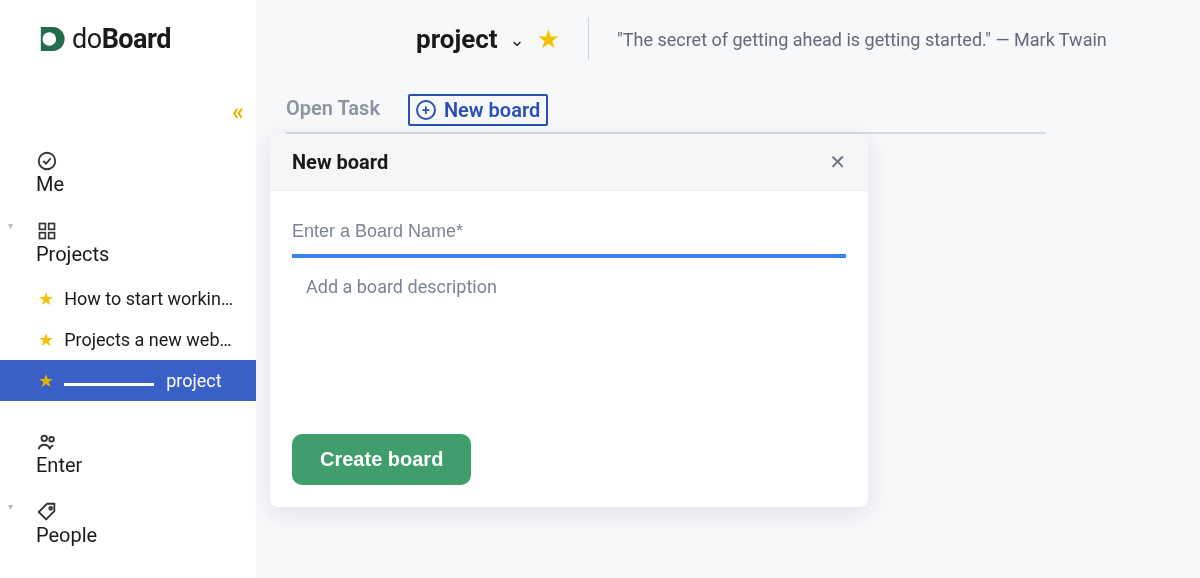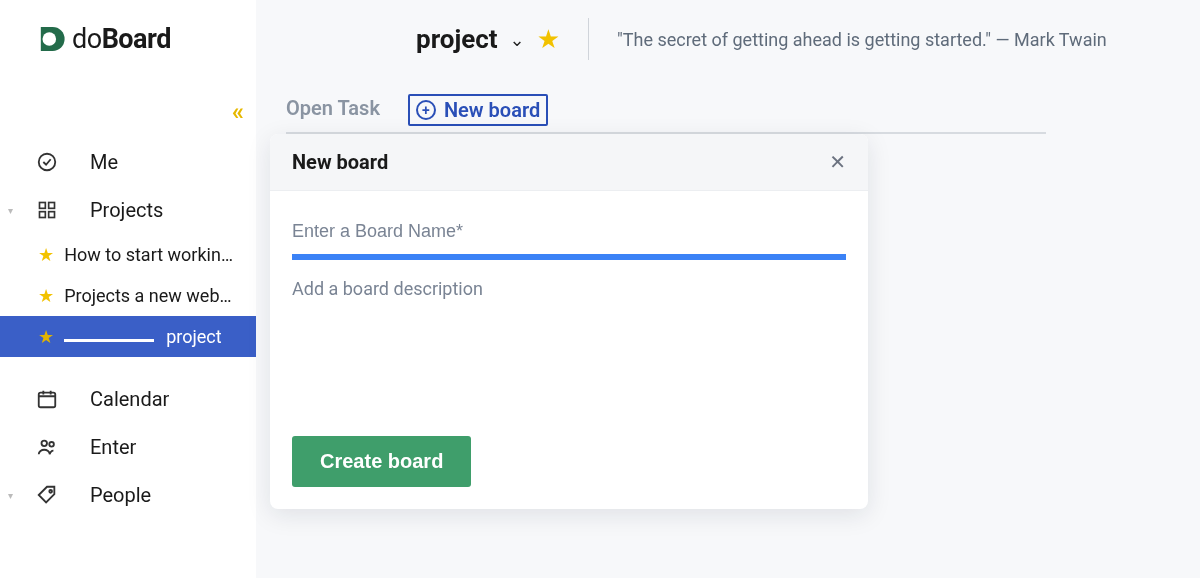--- a/index.html
+++ b/index.html
@@ -51,27 +51,27 @@
     cursor: pointer;
     font-weight: 700;
   }
   .nav {
     margin-top: 60px;
     display: flex;
     flex-direction: column;
   }
   .nav-item {
     display: flex;
-    align-items: center;
-    gap: 32px;
+    gap: 0;
     padding: 12px 36px;
     font-size: 20px;
     color: #1a1a1a;
     cursor: pointer;
     position: relative;
+    flex-direction: column;
   }
   .nav-icon { width: 22px; height: 22px; display:flex; align-items:center; justify-content:center; flex-shrink:0; }
   .caret {
     position: absolute;
     left: 8px;
     font-size: 10px;
     color: #bbb;
   }
   .proj-list {
     display: flex;
@@ -203,49 +203,50 @@
     font-size: 20px;
     color: #6b7280;
     cursor: pointer;
   }
   .card-body {
     padding: 22px;
   }
   .input-name {
     width: 100%;
     border: none;
-    border-bottom: 6px solid #3b82f6;
+    border-bottom: 4px solid #3b82f6;
     font-size: 18px;
     padding: 8px 0 12px 0;
     outline: none;
     color: #333;
   }
   .input-name::placeholder { color:#7a8494; }
   .input-desc {
     width: 100%;
     border: none;
     font-size: 18px;
     padding: 18px 0;
     outline: none;
     resize: none;
     height: 150px;
     color: #737373;
     font-family: inherit;
+    margin-left: 14px;
   }
   .input-desc::placeholder { color:#7a8494; }
   .card-foot {
     padding: 0 22px 22px 22px;
   }
   .create-btn {
     background: #3f9e6b;
     color: #fff;
     font-size: 20px;
     font-weight: 700;
     border: none;
-    border-radius: 3px;
+    border-radius: 10px;
     padding: 14px 28px;
     cursor: pointer;
   }
 </style>
 </head>
 <body>
 
 <div class="sidebar">
   <div class="logo-wrap">
     <div class="logo">
@@ -296,29 +297,20 @@
         <span class="blank-bar"></span>
         <span class="label">project</span>
       </div>
     </div>
 
     <div style="height:18px"></div>
 
     <div class="nav-item">
       <span class="nav-icon">
         <svg width="22" height="22" viewBox="0 0 24 24" fill="none" stroke="#333" stroke-width="2">
-            <rect x="3" y="5" width="18" height="16" rx="2"></rect>
-            <path d="M3 9 h18 M8 3 v4 M16 3 v4"></path>
-          </svg>
-      </span>
-      <span>Calendar</span>
-    </div>
-    <div class="nav-item">
-      <span class="nav-icon">
-        <svg width="22" height="22" viewBox="0 0 24 24" fill="none" stroke="#333" stroke-width="2">
             <circle cx="9" cy="8" r="3"></circle>
             <path d="M3 20 c0-3 3-5 6-5 s6 2 6 5"></path>
             <circle cx="17" cy="9" r="2.5"></circle>
             <path d="M15 20 c0-2 2-4 4-4"></path>
           </svg>
       </span>
       <span>Enter</span>
     </div>
     <div class="nav-item">
       <span class="caret">▾</span>

